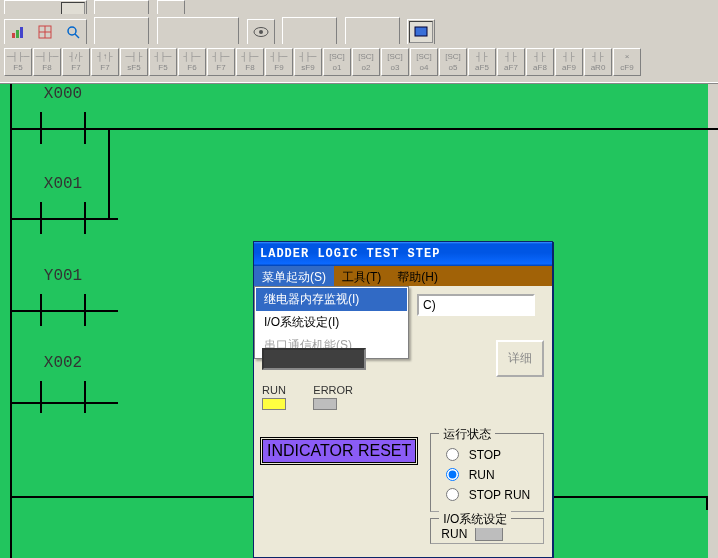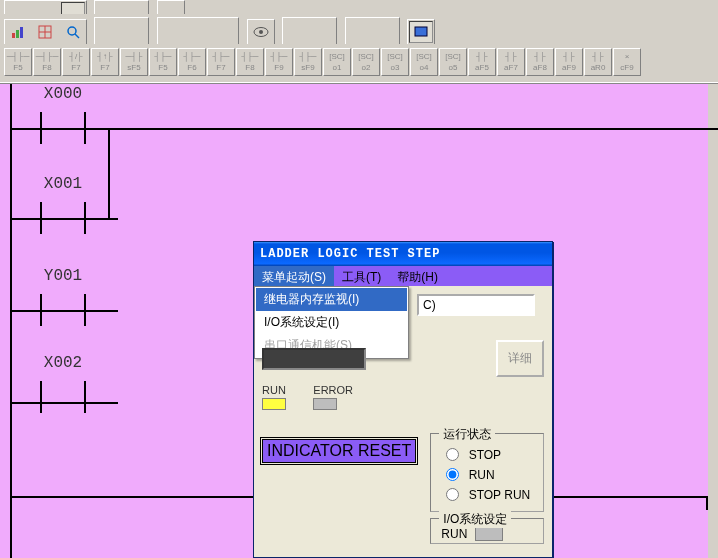--- a/index.html
+++ b/index.html
@@ -44,21 +44,21 @@
     border:1px solid #fff; border-right-color:#808080; border-bottom-color:#808080;
     background:#d4d0c8; font-size:8px; color:#888; line-height:1;
     margin-right:1px;
   }
   .fnbtn .glyph { height:14px; display:flex; align-items:center; }
   .fnbtn .cap   { height:10px; font-size:8px; }
 
   
   .canvas {
     position:absolute; left:0; right:0; top:84px; bottom:0;
-    background:#f0abfc;
+    background:#22c55e;
     overflow:hidden;
   }
   .leftrail {
     position:absolute; left:10px; top:0; bottom:0; width:0;
     border-left:2px solid #000;
   }
   .rung {
     position:absolute; left:10px; right:0;
     border-top:2px solid #000;
     height:0;
@@ -86,21 +86,21 @@
   .titlebar {
     height:24px;
     background: linear-gradient(to bottom,#3a95ff 0%, #0056e4 8%, #0056e4 45%, #0b69ff 90%, #003fad 100%);
     color:#fff; font-weight:bold; font-size:12px;
     display:flex; align-items:center;
     padding:0 6px;
     letter-spacing:1px;
     font-family:"Courier New", monospace;
   }
   .menubar {
-    height:20px; background:#8b5cf6; display:flex; align-items:flex-end;
+    height:20px; background:#a16207; display:flex; align-items:flex-end;
     font-size:12px;
   }
   .menuitem {
     padding:2px 8px 0 8px; line-height:18px;
   }
   .menuitem.open { background:#316ac5; color:#fff; }
   .dropdown {
     position:absolute; left:0px; top:44px; width:155px;
     background:#fff; border:1px solid #808080;
     box-shadow:2px 2px 2px rgba(0,0,0,.3);

